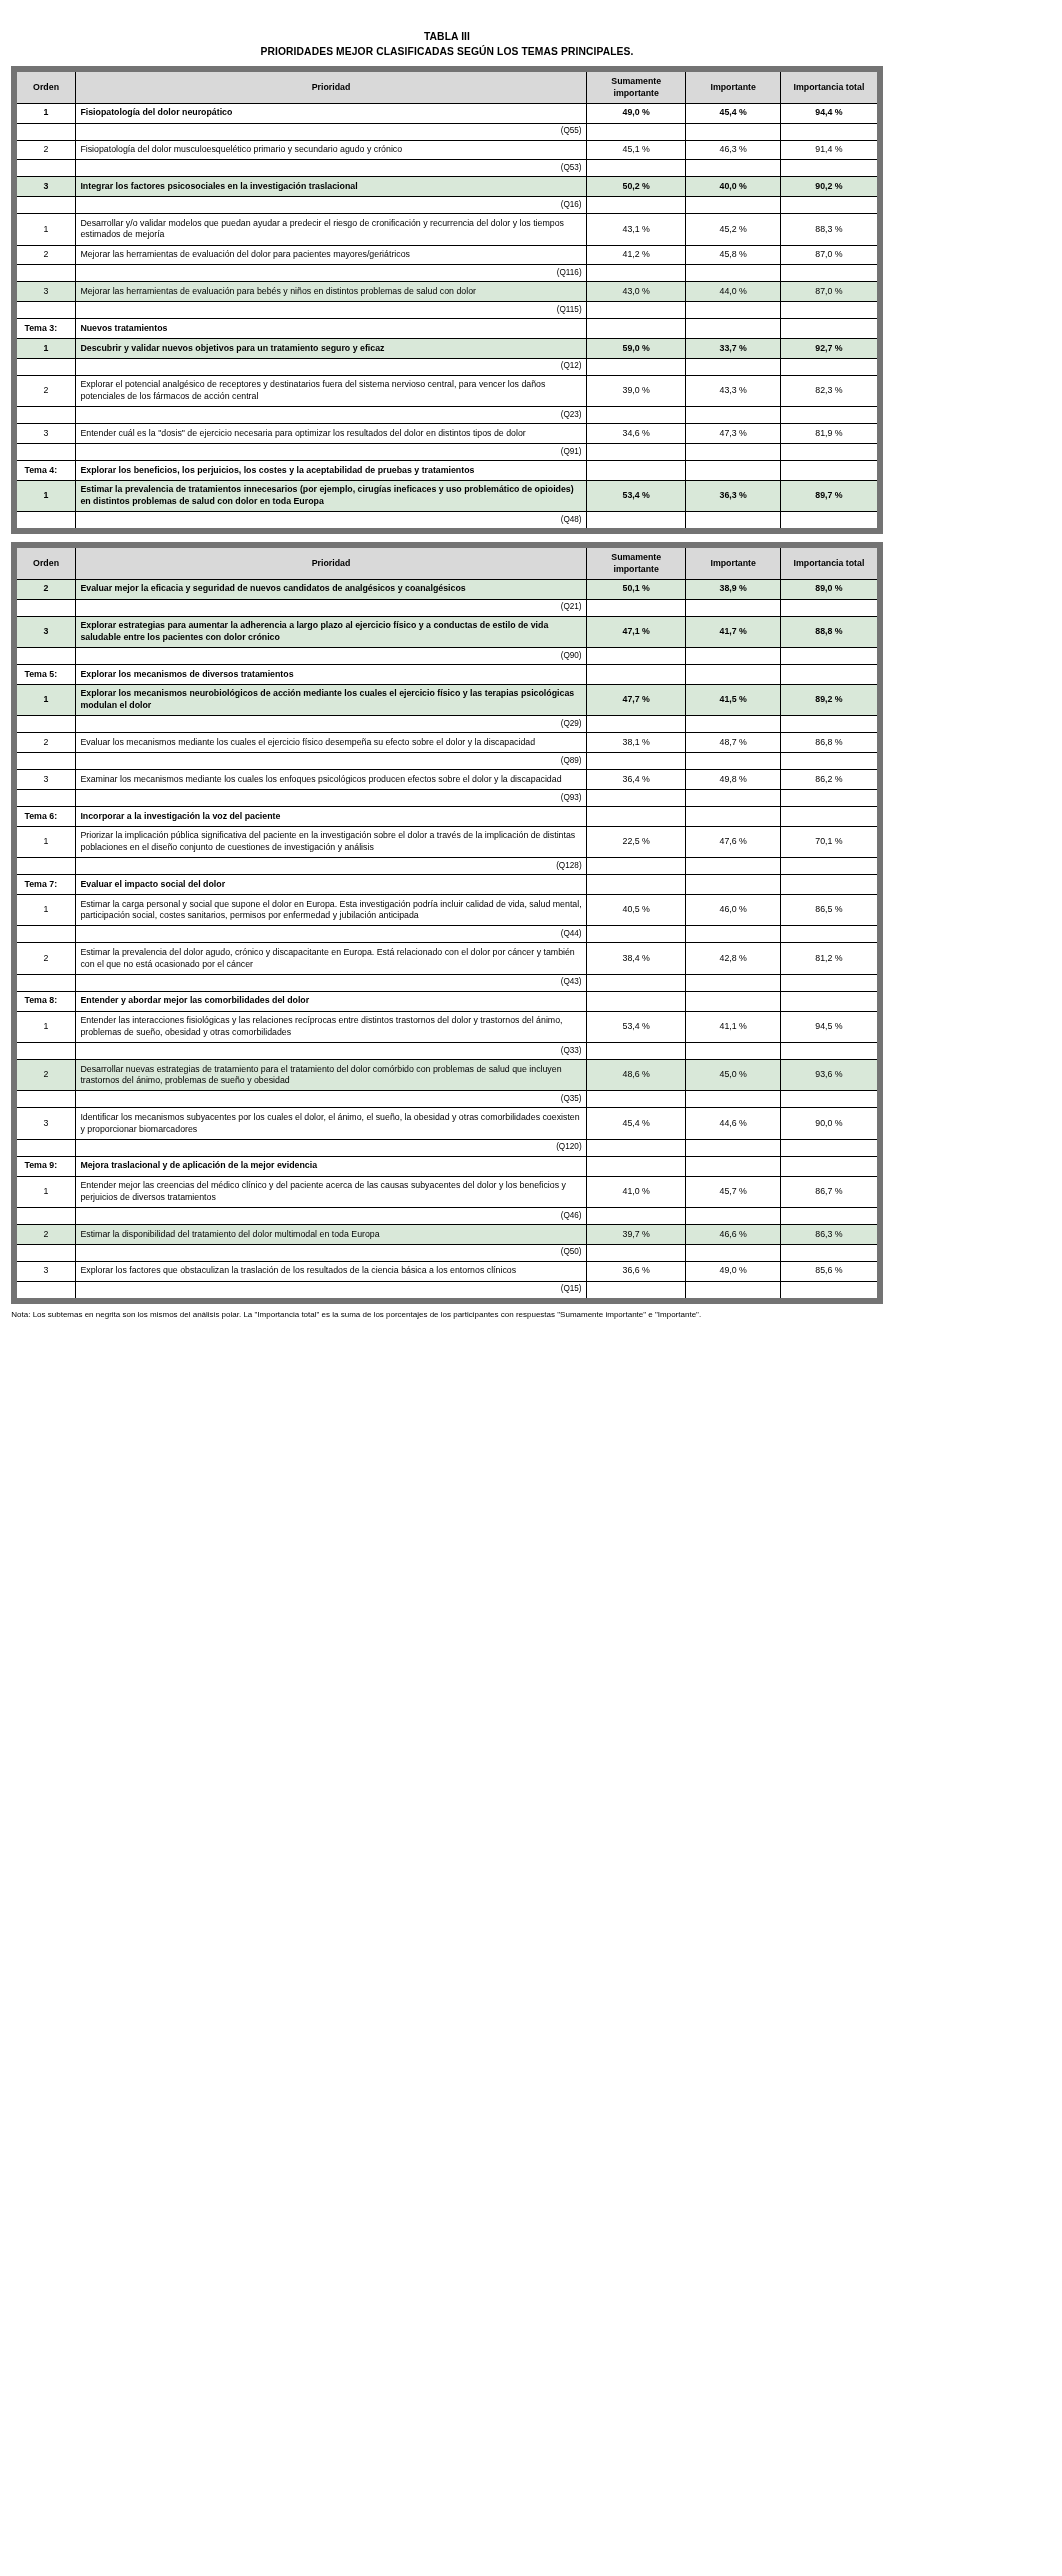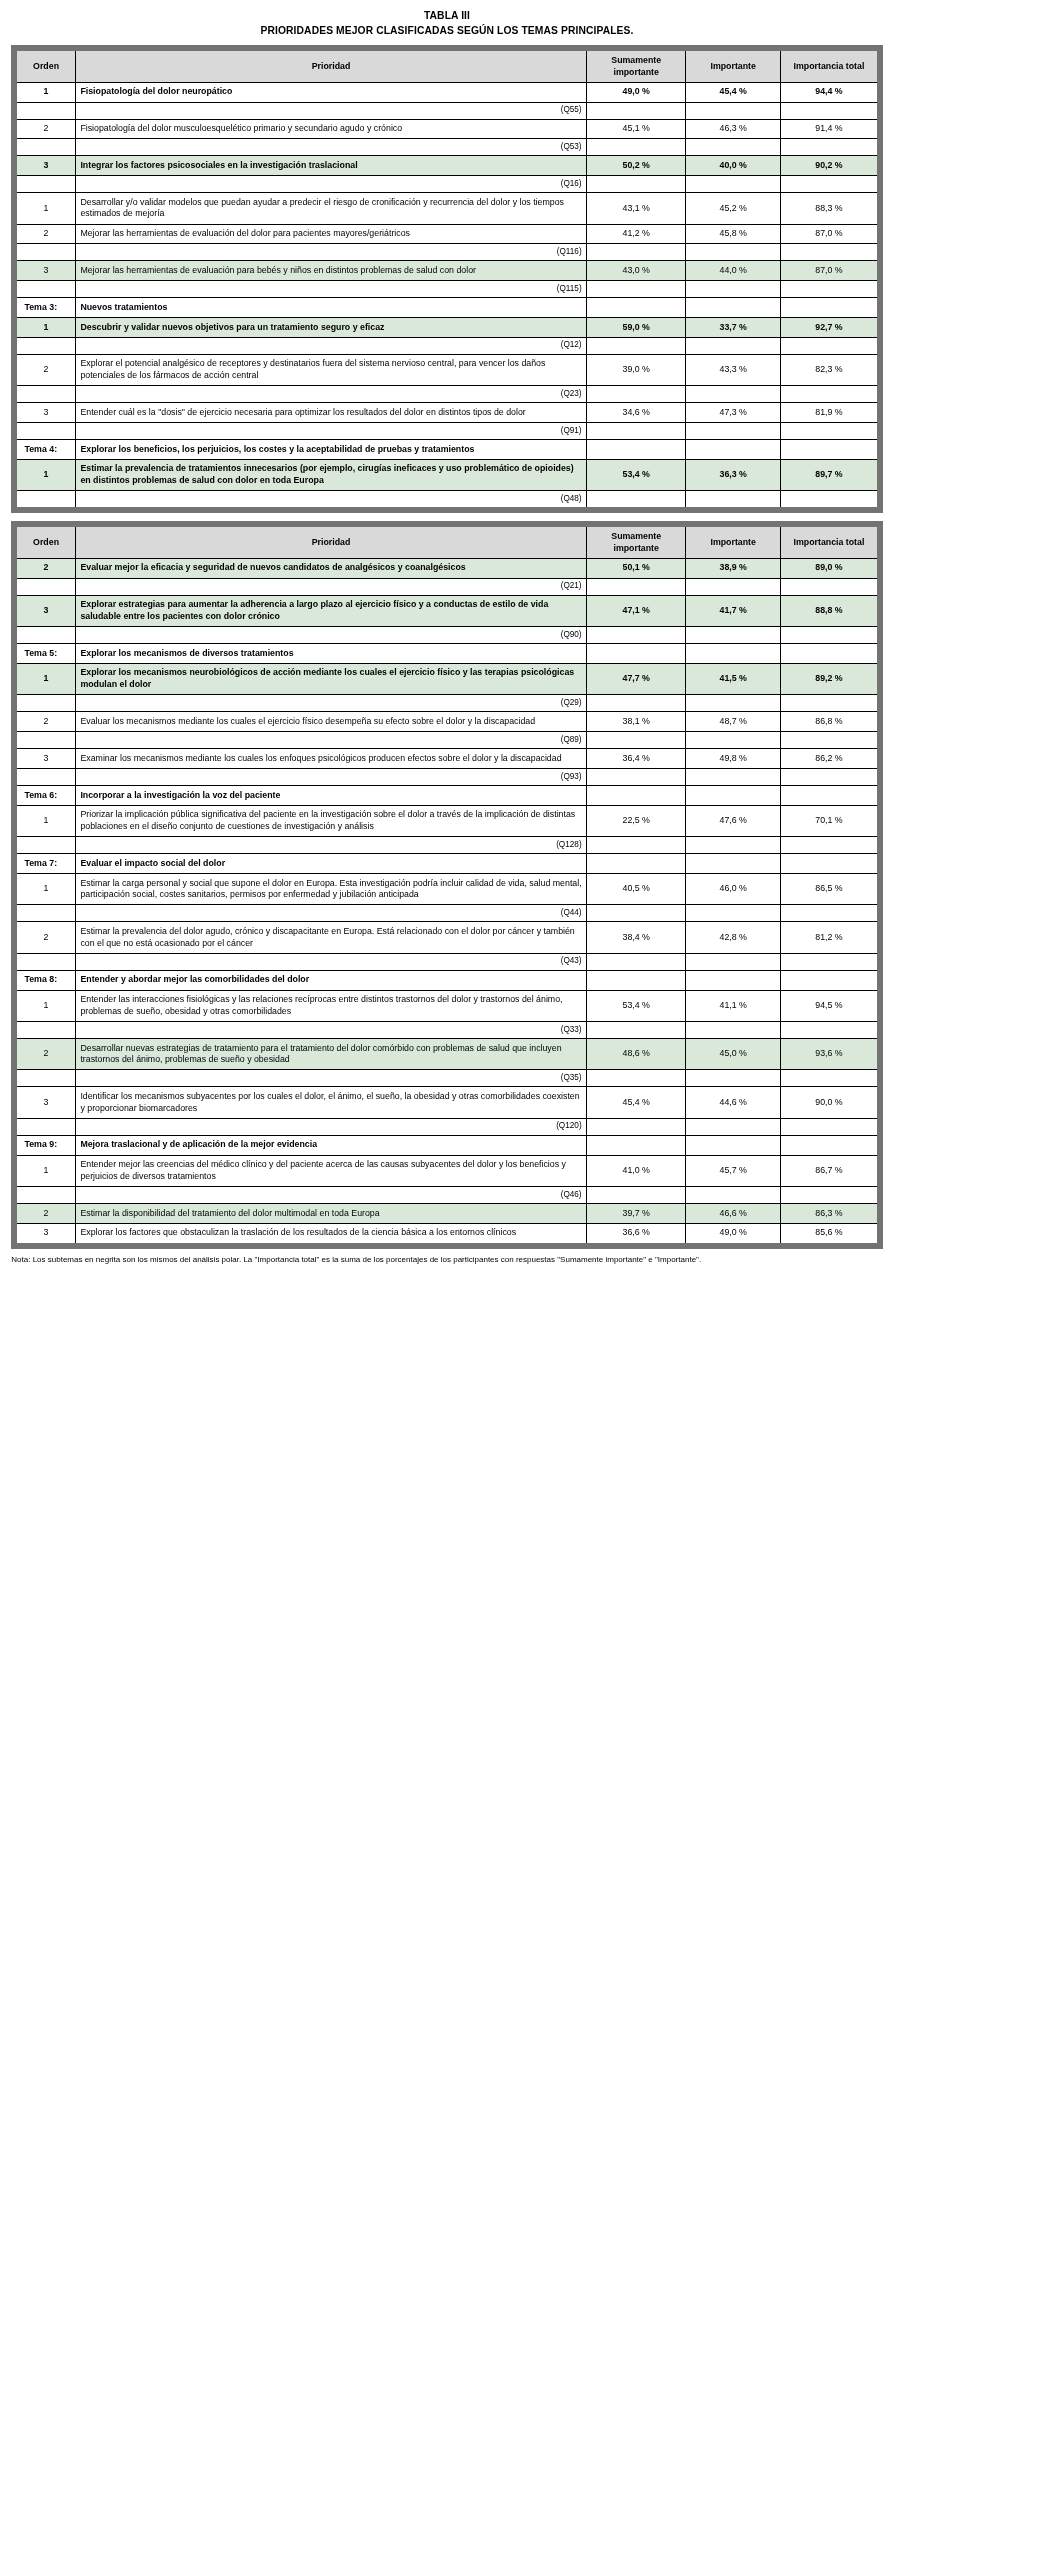--- a/index.html
+++ b/index.html
@@ -9,20 +9,21 @@
   }
   body {
     font-family: "Liberation Sans", sans-serif;
     color: #000000;
     width: 1063px;
   }
   .page {
     width: 894px;
     box-sizing: border-box;
     padding: 7.2px 11.3px 9.3px 11.3px;
+    margin-top: 21px;
   }
   .doc-title {
     text-align: center;
     font-size: 10.3px;
     font-weight: bold;
     line-height: 1.45;
     margin: 2.1px 0 6.2px 0;
     letter-spacing: 0.1px;
   }
   .doc-title .line2 {
@@ -500,26 +501,40 @@
           <td class="num blank"></td>
           <td class="num blank"></td>
         </tr>
         <tr class="shaded">
           <td class="orden">2</td>
           <td class="prior">Estimar la disponibilidad del tratamiento del dolor multimodal en toda Europa</td>
           <td class="num">39,7 %</td>
           <td class="num">46,6 %</td>
           <td class="num">86,3 %</td>
         </tr>
+        <tr class="code-row">
+          <td class="orden blank"></td>
+          <td class="code">(Q50)</td>
+          <td class="num blank"></td>
+          <td class="num blank"></td>
+          <td class="num blank"></td>
+        </tr>
         <tr class="">
           <td class="orden">3</td>
           <td class="prior">Explorar los factores que obstaculizan la traslación de los resultados de la ciencia básica a los entornos clínicos</td>
           <td class="num">36,6 %</td>
           <td class="num">49,0 %</td>
           <td class="num">85,6 %</td>
         </tr>
+        <tr class="code-row">
+          <td class="orden blank"></td>
+          <td class="code">(Q15)</td>
+          <td class="num blank"></td>
+          <td class="num blank"></td>
+          <td class="num blank"></td>
+        </tr>
       </tbody>
   </table>
 
   <div class="note">Nota: Los subtemas en negrita son los mismos del análisis polar. La "Importancia total" es la suma de los porcentajes de los participantes con respuestas "Sumamente importante" e "Importante".</div>
 
 </div>
 
 
 </body></html>

